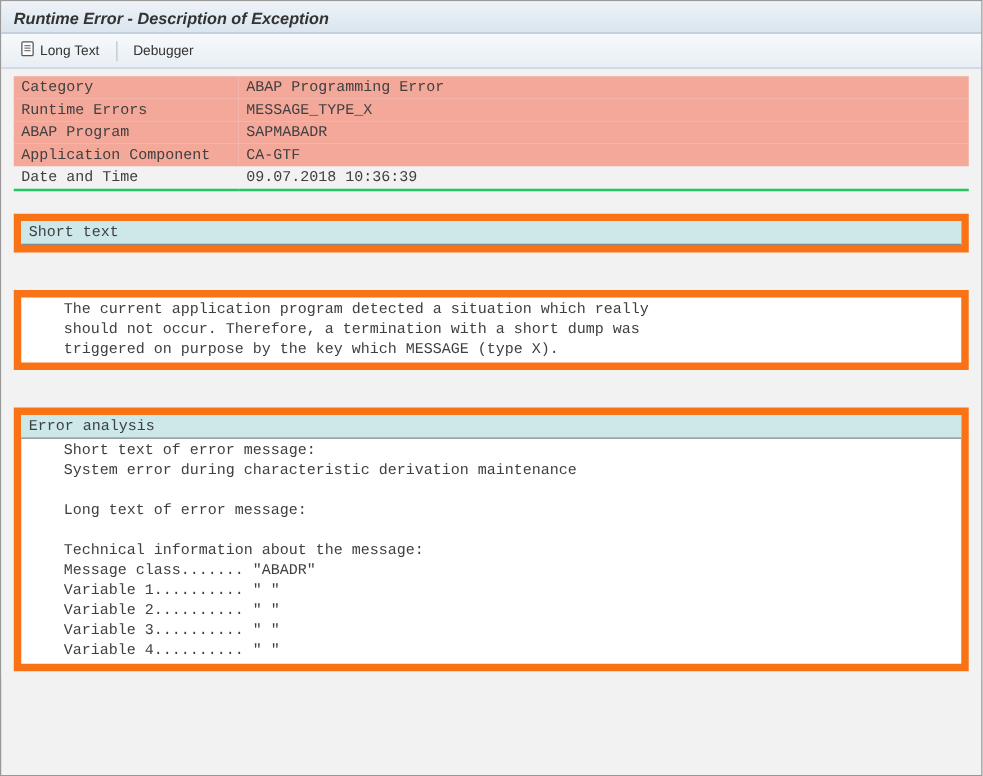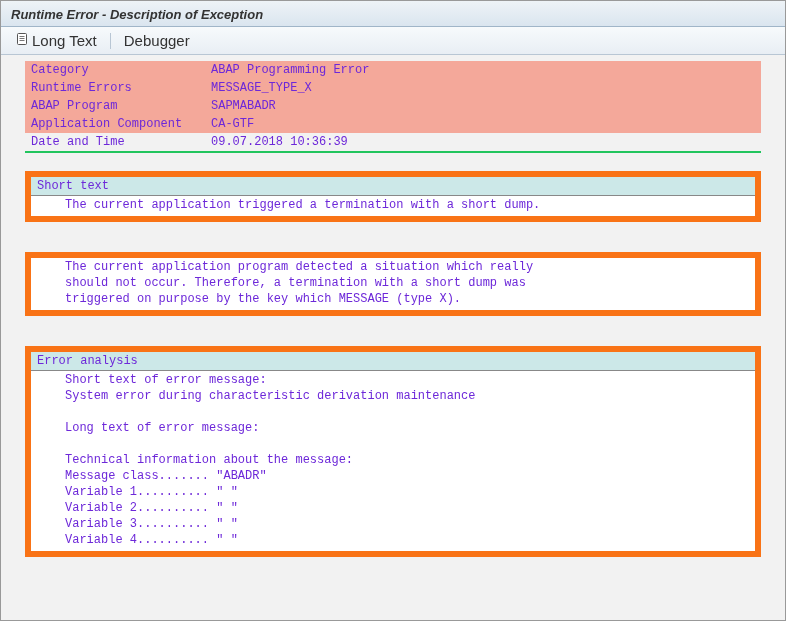--- a/index.html
+++ b/index.html
@@ -28,38 +28,38 @@
       padding: 4px 8px;
       display: flex;
       align-items: center;
       gap: 4px;
       height: 28px;
     }
     .toolbar-btn {
       display: flex;
       align-items: center;
       gap: 3px;
-      font-size: 15px;
+      font-size: 11px;
       color: #333;
       padding: 2px 6px;
       cursor: pointer;
       border-radius: 2px;
     }
     .toolbar-sep {
       width: 1px;
       height: 16px;
       background: #b8c6d4;
       margin: 0 3px;
     }
     .content {
-      padding: 6px 24px;
+      padding: 6px 10px;
       background: #f2f2f2;
       font-family: "Courier New", monospace;
       font-size: 12px;
-      color: #6d28d9;
+      color: #404040;
     }
     
     .hdr-table {
       width: 100%;
       border-collapse: collapse;
       margin-bottom: 18px;
     }
     .hdr-table td {
       padding: 2px 6px;
       white-space: pre;
@@ -136,23 +136,20 @@
         </tr>
         <tr>
           <td class="hdr-label">Date and Time</td>
           <td>09.07.2018 10:36:39</td>
         </tr>
       </tbody>
   </table>
 
   <div class="section">
     <div class="section-hdr">Short text</div>
-    <div class="section-body" id="short-text-body">
-        <div class="line indent1">The current application triggered a termination with a short dump.</div>
-      </div>
   </div>
 
   <div class="section">
     <div class="section-body" id="what-happened-body">
         <div class="line indent1">The current application program detected a situation which really</div>
         <div class="line indent1">should not occur. Therefore, a termination with a short dump was</div>
         <div class="line indent1">triggered on purpose by the key which MESSAGE (type X).</div>
       </div>
   </div>
 

